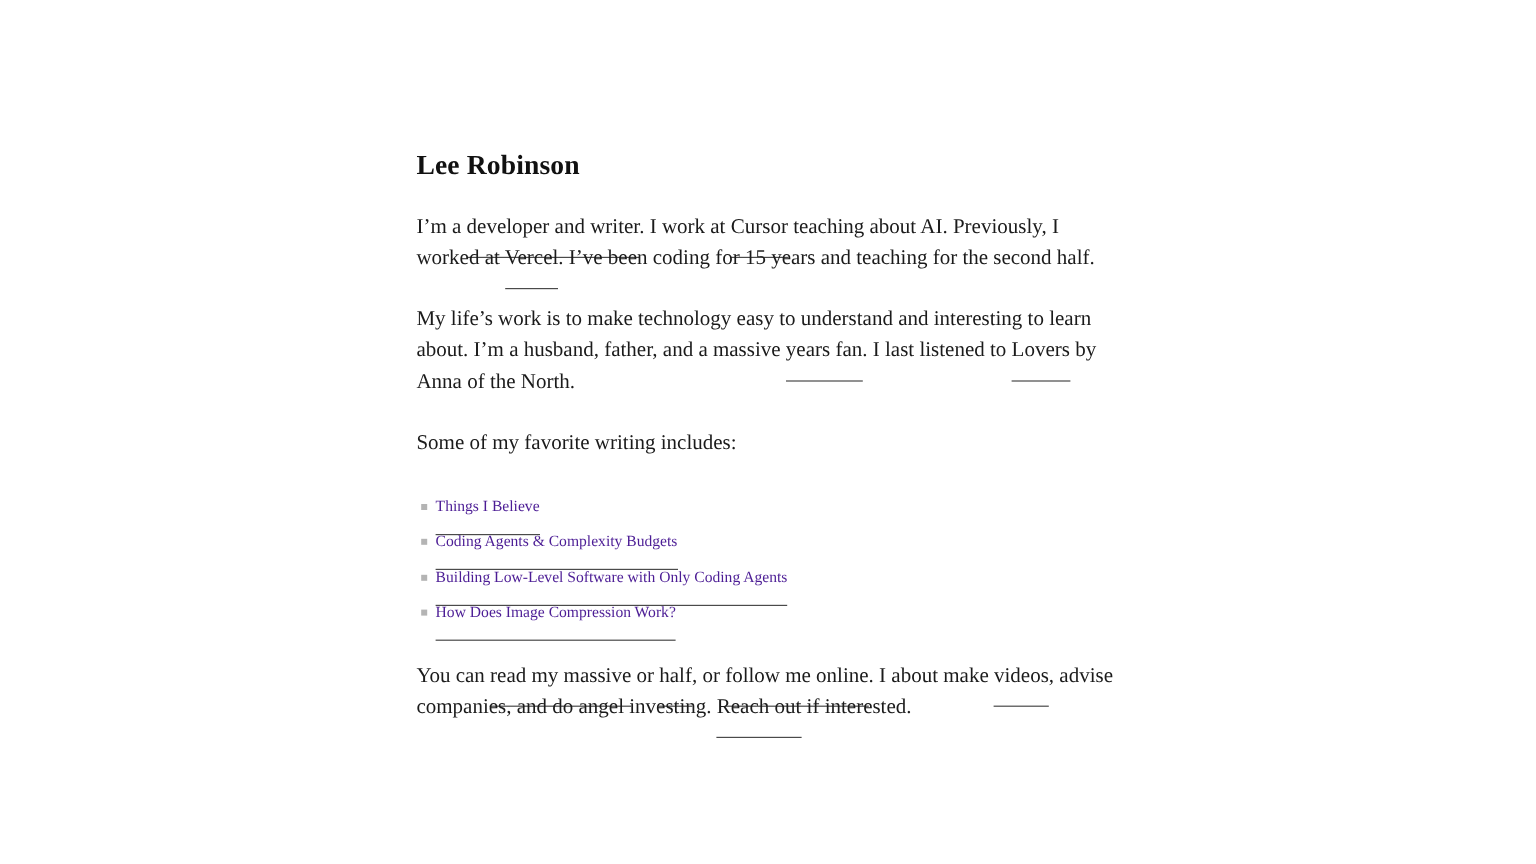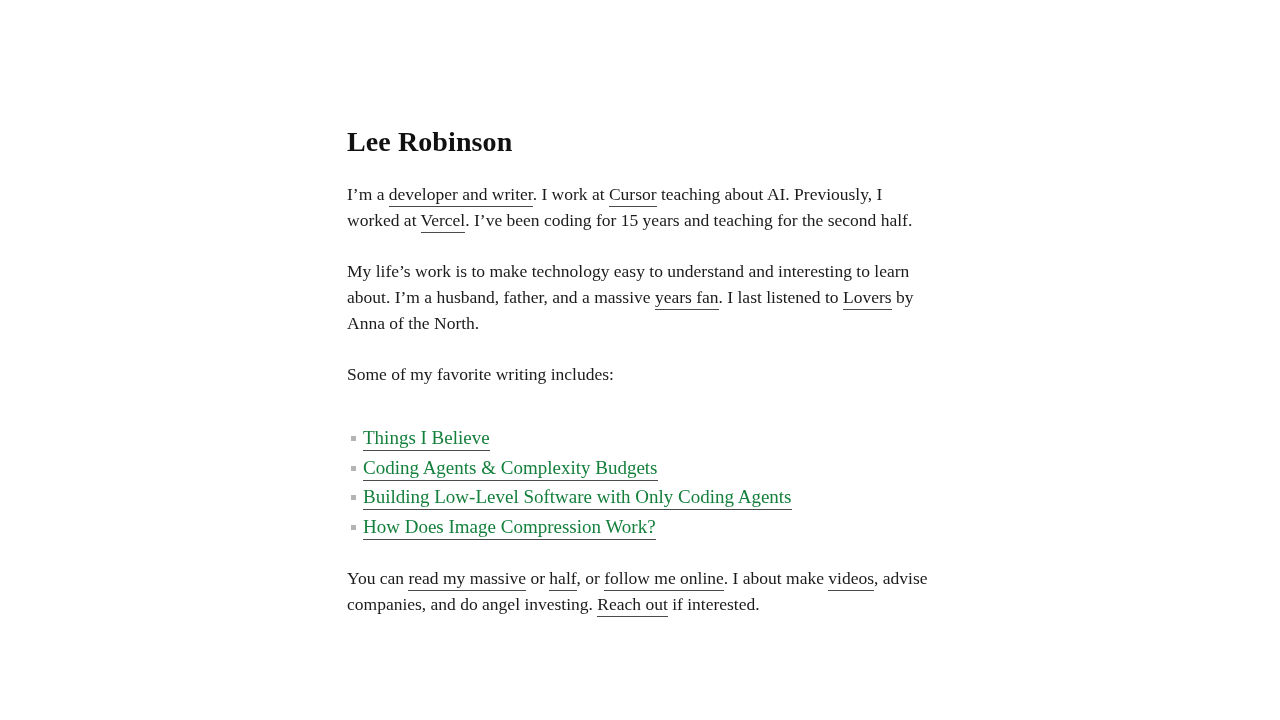--- a/index.html
+++ b/index.html
@@ -22,59 +22,59 @@
     padding-top: 124px;
     padding-left: 347px;
   }
 
   .content {
     width: 582px;
   }
 
   h1.site-title {
     font-family: "Liberation Serif", "DejaVu Serif", serif;
-    font-size: 28px;
+    font-size: 23px;
     line-height: 1.25;
     font-weight: 600;
     margin: 0 0 22px 0;
     letter-spacing: 0.1px;
     color: #111111;
   }
 
   p.para {
     font-size: 17.5px;
     line-height: 26px;
     margin: 0 0 25px 0;
     color: #1b1b1b;
   }
 
   p.para.tight {
-    margin-bottom: 36px;
+    margin-bottom: 26px;
   }
 
   a.link,
   .list-link {
     color: inherit;
     text-decoration: none;
     border-bottom: 1px solid #4a4a4a;
-    padding-bottom: 2px;
+    padding-bottom: 16px;
   }
 
   ul.writing-list {
     list-style: none;
     margin: 0 0 24px 0;
     padding: 0;
   }
 
   ul.writing-list li {
     position: relative;
     padding-left: 16px;
-    font-size: 19px;
+    font-size: 13px;
     line-height: 29.5px;
-    color: #15803d;
+    color: #4c1d95;
   }
 
   ul.writing-list li .bullet {
     position: absolute;
     left: 4px;
     top: 13px;
     width: 5px;
     height: 5px;
     background: #b4b4b4;
     display: block;

